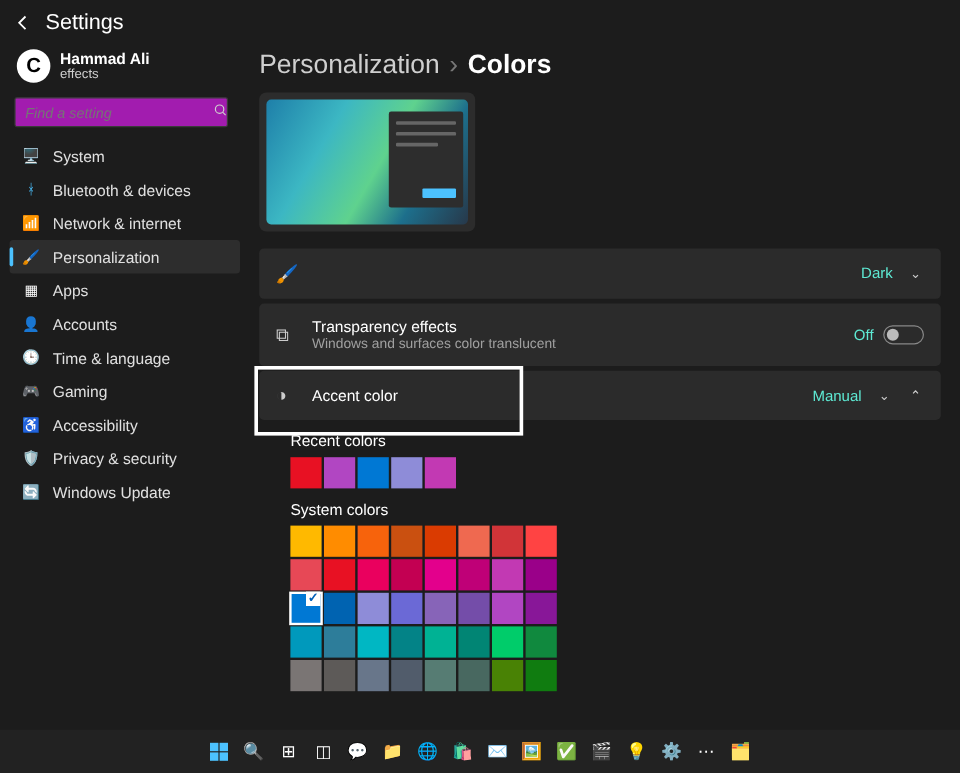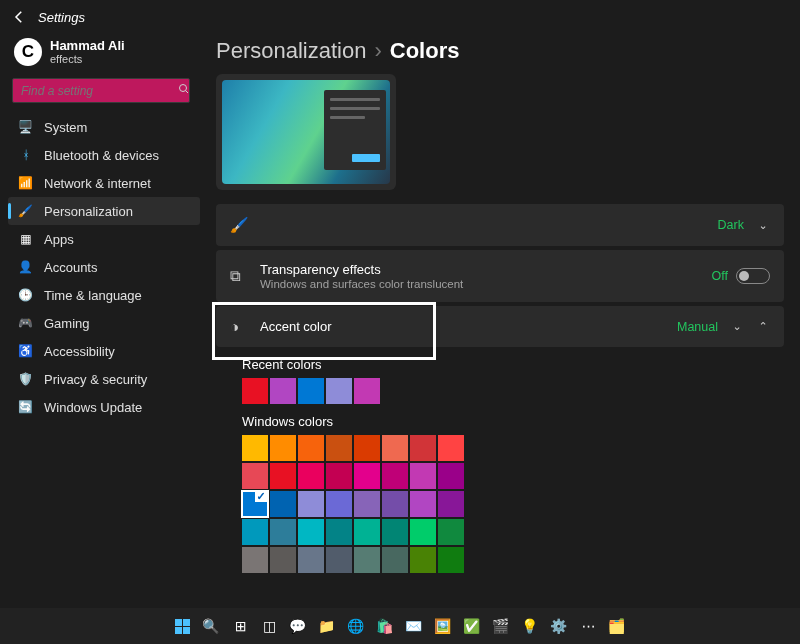--- a/index.html
+++ b/index.html
@@ -1,26 +1,26 @@
 <!DOCTYPE html>
 <html><head>
 <meta charset="utf-8">
 <style>
   * { box-sizing: border-box; margin: 0; padding: 0; font-family: "Segoe UI", Arial, sans-serif; }
   body { width: 800px; height: 644px; background: #1c1c1c; color: #fff; font-size: 13px; overflow: hidden; position: relative; }
   .top-bar { display: flex; align-items: center; padding: 8px 12px 4px 10px; }
   .back { width: 18px; height: 18px; color: #fff; margin-right: 10px; }
-  .title { font-size: 13px; font-weight: 400; font-style: italic; }
+  .title { font-size: 18px; font-weight: 400; }
   .layout { display: flex; height: 600px; }
   .sidebar { width: 200px; padding: 4px 0 0 8px; }
   .user-row { display: flex; align-items: center; gap: 8px; padding: 4px 6px 10px; }
   .avatar { width: 28px; height: 28px; border-radius: 50%; background: #fff; color: #000; display: flex; align-items: center; justify-content: center; font-weight: 700; font-size: 17px; }
   .user-name { font-size: 13px; font-weight: 600; line-height: 1.15; }
   .user-email { font-size: 11px; color: #cfcfcf; }
-  .search { display: flex; background: #be185d; border: 1px solid #3a3a3a; border-radius: 2px; padding: 4px 8px; margin: 2px 10px 10px 4px; }
+  .search { display: flex; background: #a21caf; border: 1px solid #3a3a3a; border-radius: 2px; padding: 4px 8px; margin: 2px 10px 10px 4px; }
   .search input { flex: 1; background: transparent; border: none; color: #cfcfcf; font-size: 12px; outline: none; font-style: italic; }
   .nav { list-style: none; }
   .nav-item { display: flex; align-items: center; gap: 10px; padding: 6px 10px; border-radius: 3px; cursor: pointer; color: #e0e0e0; font-size: 13px; }
   .nav-item.selected { background: #2d2d2d; position: relative; }
   .nav-item.selected::before { content: ""; position: absolute; left: 0; top: 6px; bottom: 6px; width: 3px; background: #4cc2ff; border-radius: 2px; }
   .nav-ico { width: 16px; height: 16px; display: flex; align-items: center; justify-content: center; font-size: 12px; }
   .main { flex: 1; padding: 8px 16px 0 16px; overflow-y: auto; }
   .bc { display: flex; align-items: baseline; gap: 8px; font-size: 22px; margin-bottom: 10px; }
   .bc-parent { color: #cfcfcf; font-weight: 400; }
   .bc-sep { color: #777; }
@@ -28,21 +28,21 @@
   .preview { width: 180px; height: 116px; border-radius: 6px; background: #2c2c2c; padding: 6px; margin-bottom: 14px; }
   .preview-inner { width: 100%; height: 100%; border-radius: 4px; background: linear-gradient(120deg,#1e7fa9 0%,#3cb7c3 30%,#5fd28e 55%,#1d6f8c 75%,#27384a 100%); position: relative; }
   .preview-window { position: absolute; right: 4px; top: 10px; width: 62px; height: 80px; background: #2d2d2d; border-radius: 2px; padding: 8px 6px; display: flex; flex-direction: column; gap: 6px; }
   .pw-line { height: 3px; background: #666; border-radius: 1px; }
   .pw-btn { height: 8px; width: 28px; background: #4cc2ff; border-radius: 1px; align-self: flex-end; margin-top: auto; }
   .card { display: flex; align-items: center; padding: 12px 14px; background: #2b2b2b; border-radius: 4px; margin-bottom: 4px; gap: 12px; }
   .card-ico { width: 18px; color: #ccc; font-size: 15px; }
   .card-body { flex: 1; }
   .card-title { font-size: 13px; color: #fff; }
   .card-sub { font-size: 11.5px; color: #a0a0a0; margin-top: 1px; }
-  .value { color: #22c55e; font-size: 12.5px; }
+  .value { color: #5eead4; font-size: 12.5px; }
   .chevron { width: 14px; text-align: center; color: #ccc; font-size: 11px; }
   .toggle { display: flex; align-items: center; gap: 8px; }
   .toggle-track { width: 34px; height: 16px; border-radius: 10px; border: 1px solid #888; position: relative; }
   .toggle-knob { position: absolute; left: 2px; top: 2px; width: 10px; height: 10px; background: #bbb; border-radius: 50%; }
   .accent-card { position: relative; }
   .accent-box { position: absolute; left: -4px; top: -4px; width: 224px; height: 58px; border: 3px solid #fff; pointer-events: none; }
   .section-heading { font-size: 13px; color: #fff; margin: 10px 0 6px 26px; }
   .swatch-row { display: flex; gap: 2px; margin-left: 26px; }
   .swatch { width: 26px; height: 26px; cursor: pointer; position: relative; }
   .swatch.selected { outline: 2px solid #fff; outline-offset: -1px; }
@@ -187,21 +187,21 @@
 
     <div class="section-heading">Recent colors</div>
     <div class="swatch-row" id="recent-row">
         <div class="swatch" style="background: rgb(232, 17, 35);"></div>
         <div class="swatch" style="background: rgb(177, 70, 194);"></div>
         <div class="swatch" style="background: rgb(0, 120, 212);"></div>
         <div class="swatch" style="background: rgb(142, 140, 216);"></div>
         <div class="swatch" style="background: rgb(194, 57, 179);"></div>
       </div>
 
-    <div class="section-heading">Windows colors</div>
+    <div class="section-heading">System colors</div>
     <div class="grid" id="win-grid">
         <div class="swatch" style="background: rgb(255, 185, 0);"></div>
         <div class="swatch" style="background: rgb(255, 140, 0);"></div>
         <div class="swatch" style="background: rgb(247, 99, 12);"></div>
         <div class="swatch" style="background: rgb(202, 80, 16);"></div>
         <div class="swatch" style="background: rgb(218, 59, 1);"></div>
         <div class="swatch" style="background: rgb(239, 105, 80);"></div>
         <div class="swatch" style="background: rgb(209, 52, 56);"></div>
         <div class="swatch" style="background: rgb(255, 67, 67);"></div>
         <div class="swatch" style="background: rgb(231, 72, 86);"></div>

